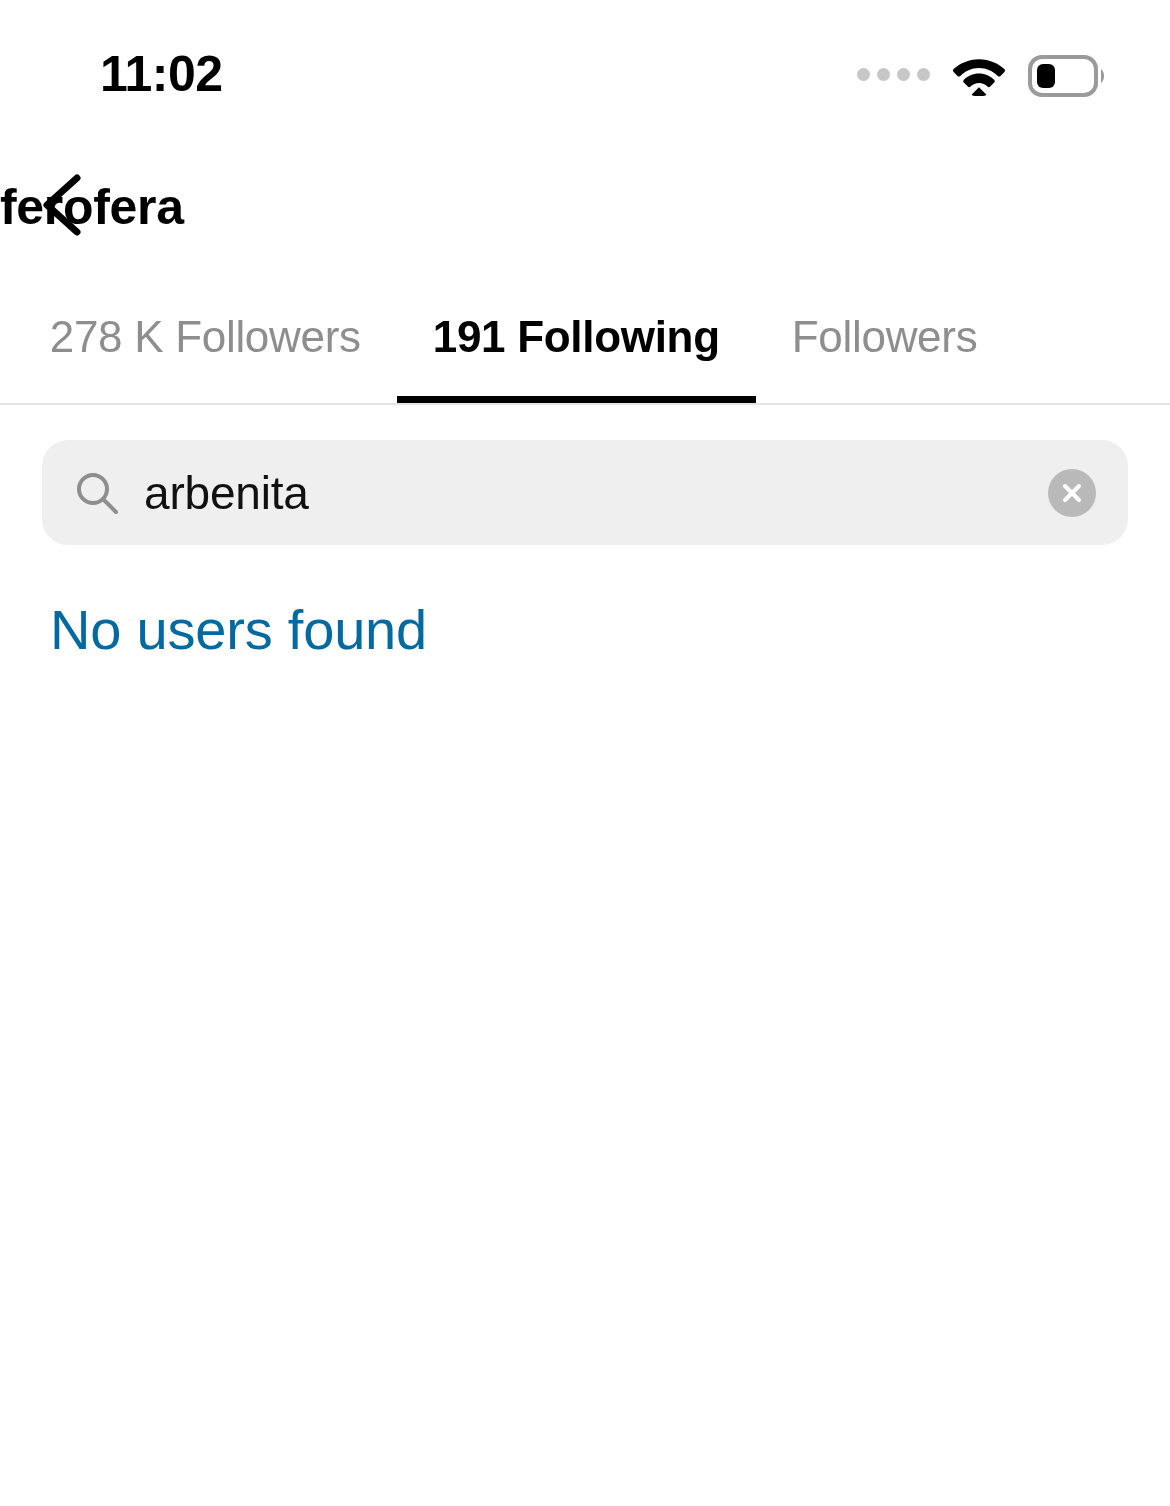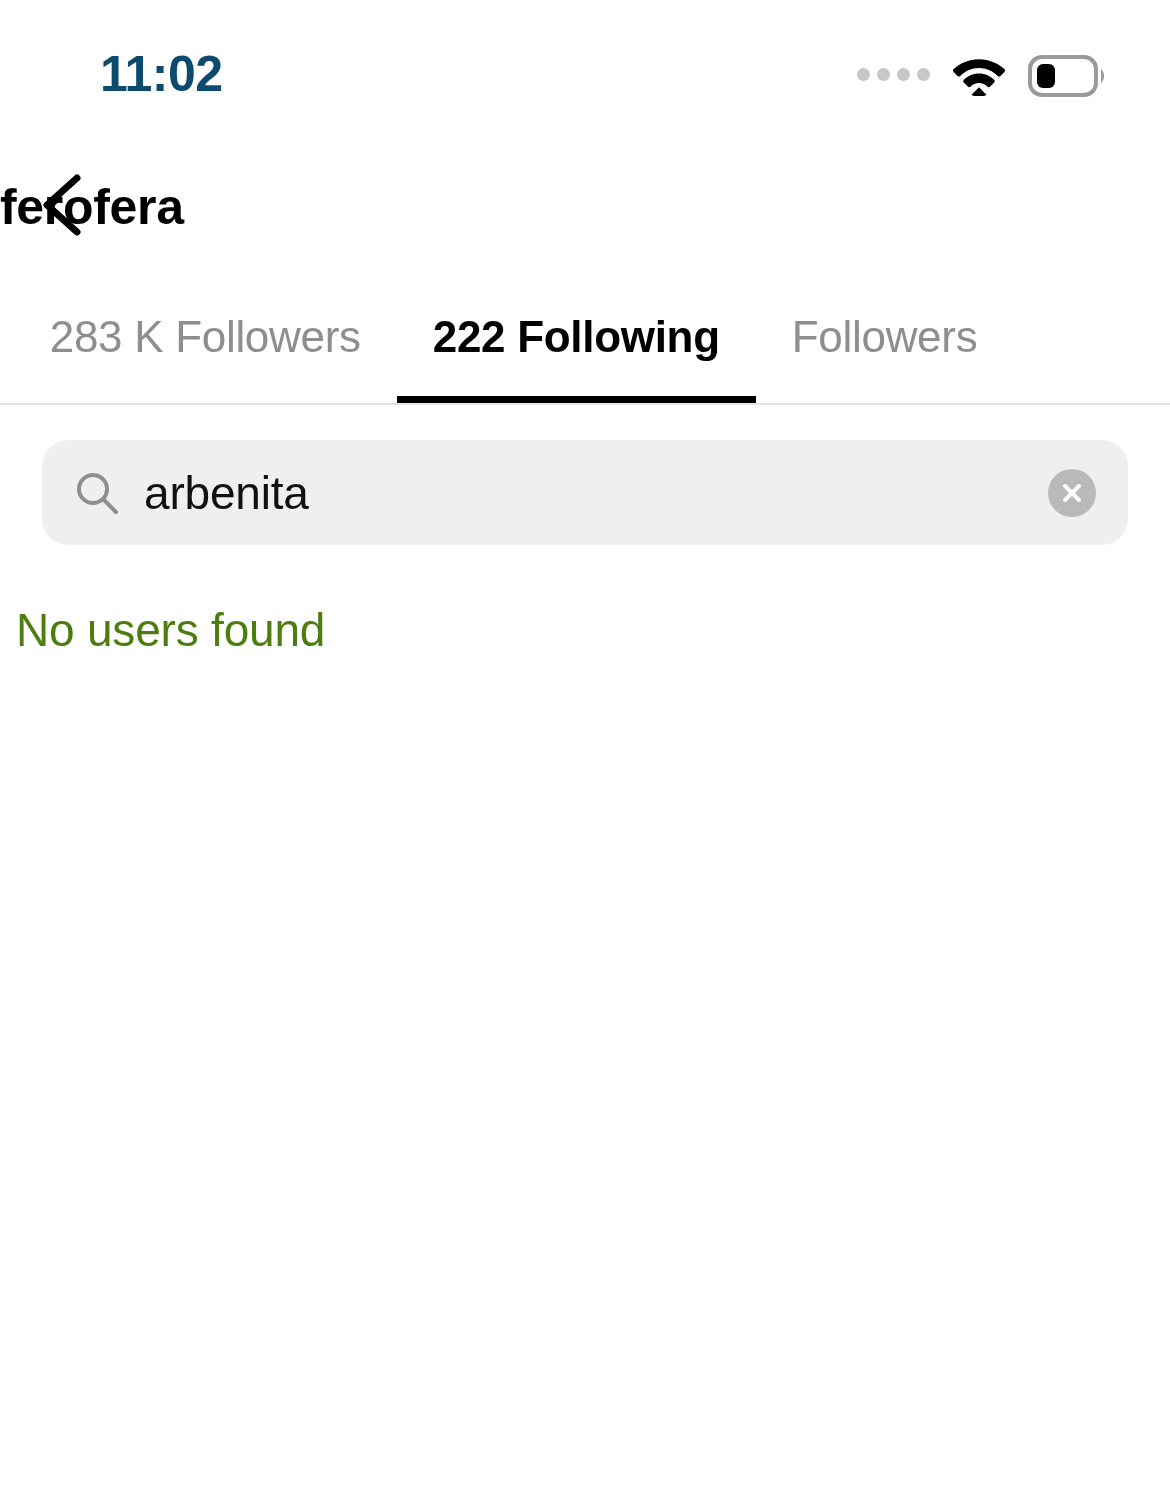--- a/index.html
+++ b/index.html
@@ -27,21 +27,21 @@
     width: 1170px;
     height: 140px;
   }
   .status-time {
     position: absolute;
     left: 100px;
     top: 44px;
     font-size: 50px;
     font-weight: 700;
     letter-spacing: -0.5px;
-    color: #0c4a6e;
+    color: #000000;
     line-height: 60px;
   }
   .status-right {
     position: absolute;
     right: 62px;
     top: 50px;
     display: flex;
     align-items: center;
     gap: 22px;
     height: 52px;
@@ -182,24 +182,24 @@
   .clear-button svg { display: block; width: 26px; height: 26px; }
 
   
   .results {
     position: absolute;
     top: 585px;
     left: 0;
     width: 1170px;
   }
   .empty-state {
-    padding-left: 16px;
-    font-size: 46px;
+    padding-left: 50px;
+    font-size: 56px;
     font-weight: 500;
-    color: #4d7c0f;
+    color: #0369a1;
     letter-spacing: -0.2px;
     line-height: 90px;
   }
 </style>
 </head>
 <body>
 
 <div class="screen">
 
   <div class="status-bar">
@@ -229,22 +229,22 @@
       <svg class="back-chevron" viewBox="0 0 46 62">
         <path d="M38 4 L8 31 L38 58" fill="none" stroke="#000000" stroke-width="7" stroke-linecap="round" stroke-linejoin="round"></path>
       </svg>
     </div>
     <div class="nav-title">ferofera</div>
   </div>
 
   <div class="tab-bar">
     <div class="tab-strip">
       <div class="tab">tual</div>
-      <div class="tab">283 K Followers</div>
-      <div class="tab active">222 Following</div>
+      <div class="tab">278 K Followers</div>
+      <div class="tab active">191 Following</div>
       <div class="tab">Followers</div>
     </div>
   </div>
 
   <div class="search-wrap">
     <div class="search-field">
       <svg class="search-icon" viewBox="0 0 46 46">
         <circle cx="19" cy="19" r="14" fill="none" stroke="#8e8e8e" stroke-width="4"></circle>
         <line x1="29.5" y1="29.5" x2="42" y2="42" stroke="#8e8e8e" stroke-width="4" stroke-linecap="round"></line>
       </svg>

